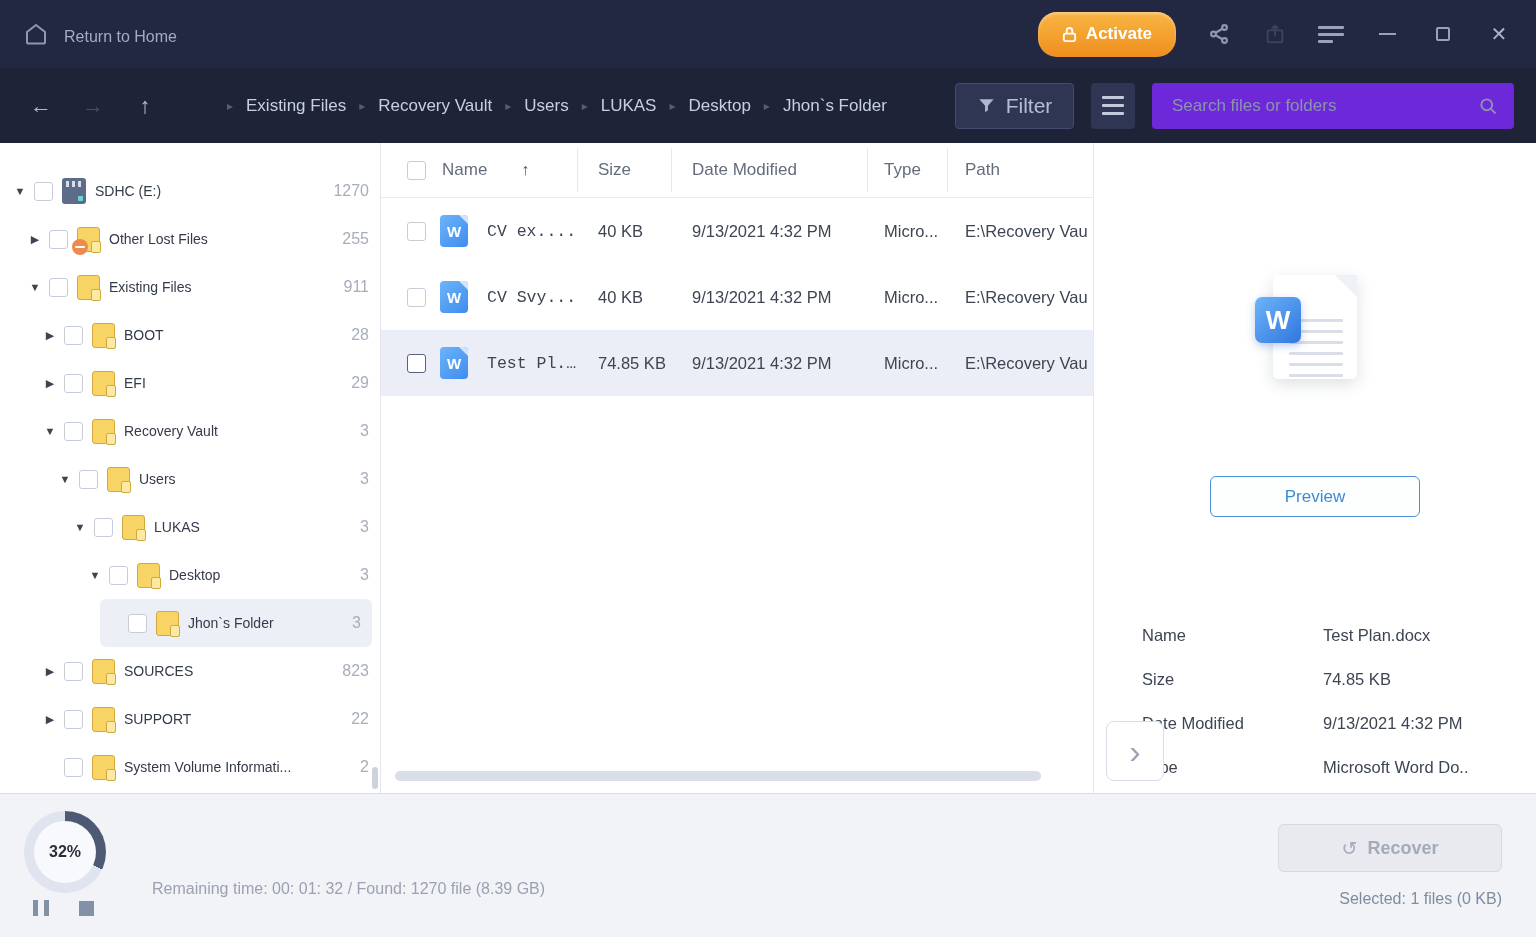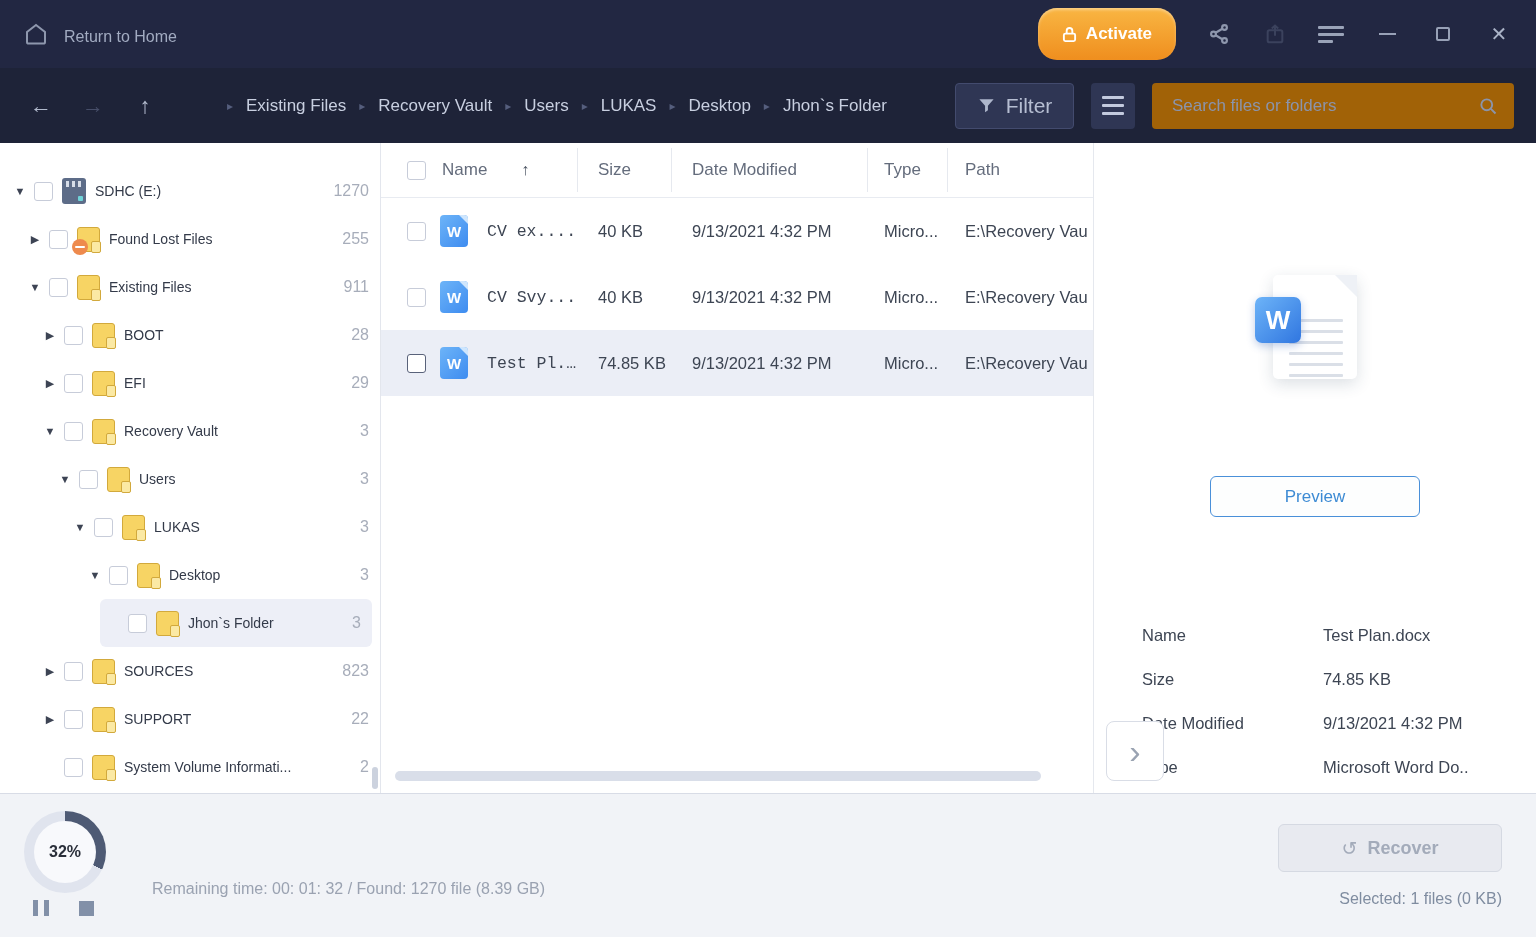--- a/index.html
+++ b/index.html
@@ -6,21 +6,21 @@
   html,body { background:#0d101c; }
   body { font-family:"Liberation Sans", sans-serif; }
   .app { position:relative; width:1536px; height:937px; overflow:hidden; background:#fff; }
 
   
   .titlebar { position:absolute; top:0; left:0; right:0; height:68px; background:#222742;
               display:flex; align-items:center; padding:0 24px; }
   .home-group { display:flex; align-items:flex-end; gap:16px; cursor:pointer; }
   .home-label { color:#a2abc1; font-size:16px; }
   .tb-right { margin-left:auto; display:flex; align-items:center; gap:30px; }
-  .activate-btn { display:flex; align-items:center; gap:9px; height:52px; padding:0 24px;
+  .activate-btn { display:flex; align-items:center; gap:9px; height:45px; padding:0 24px;
                   border-radius:19px; background:linear-gradient(180deg,#f9b643 0%,#ef8e1e 100%);
                   box-shadow:inset 0 2px 3px rgba(255,255,255,.35); cursor:pointer; }
   .activate-label { color:#fff; font-size:17px; font-weight:bold; }
   .tb-icon { width:26px; height:26px; display:flex; align-items:center; justify-content:center; cursor:pointer; }
   .win-min { width:17px; height:2px; background:#98a1b7; }
   .win-max { width:14px; height:14px; border:2px solid #98a1b7; border-radius:2px; }
   .win-close { color:#aab3c7; font-size:20px; line-height:1; }
 
   
   .navbar { position:absolute; top:68px; left:0; right:0; height:75px; background:#1e2338;
@@ -32,21 +32,21 @@
   .breadcrumb { display:flex; align-items:center; margin-left:56px; overflow:hidden; white-space:nowrap; flex:0 1 auto; }
   .bc-sep { color:#555e7d; font-size:12px; margin:0 13px; }
   .bc-item { color:#c8cfe0; font-size:17px; cursor:pointer; }
   .nav-right { margin-left:auto; display:flex; align-items:center; gap:17px; }
   .filter-btn { display:flex; align-items:center; gap:10px; width:119px; height:46px; justify-content:center;
                 background:#2f3654; border:1px solid #434b6e; border-radius:4px; cursor:pointer; }
   .filter-label { color:#b6bed2; font-size:21px; }
   .burger-btn { width:44px; height:46px; background:#2f3654; border-radius:4px; display:flex;
                 flex-direction:column; justify-content:center; align-items:center; gap:5px; cursor:pointer; }
   .burger-btn i { display:block; width:22px; height:3px; background:#c3cade; border-radius:1px; }
-  .search-box { width:362px; height:46px; background:#a16207; border-radius:4px; display:flex;
+  .search-box { width:362px; height:46px; background:#6d28d9; border-radius:4px; display:flex;
                 align-items:center; padding:0 16px 0 20px;justify-content:flex-end; }
   .search-box input { flex:1; background:transparent; border:none; outline:none; color:#c6cde0; font-size:17px;
                       font-family:"Liberation Sans",sans-serif; }
   .search-box input::placeholder { color:#8b94ab; }
 
   
   .sidebar { position:absolute; top:143px; left:0; width:381px; bottom:144px; background:#fff;
              border-right:1px solid #e3e6ed; padding-top:24px; overflow:hidden; }
   .trow { display:flex; align-items:center; height:48px; padding-right:11px; cursor:pointer; }
   .arrow { width:16px; margin-right:6px; text-align:center; font-size:11px; color:#3d4454; flex:none; }
@@ -250,21 +250,21 @@
       <span class="tlabel">SDHC (E:)</span>
       <span class="tcount">1270</span>
     </div>
 
     <div class="trow" style="padding-left:27px">
       <span class="arrow">▶</span>
       <span class="cb"></span>
       <span class="ticon folder">
           <span class="lost-badge"></span>
         </span>
-      <span class="tlabel">Found Lost Files</span>
+      <span class="tlabel">Other Lost Files</span>
       <span class="tcount">255</span>
     </div>
 
     <div class="trow" style="padding-left:27px">
       <span class="arrow">▼</span>
       <span class="cb"></span>
       <span class="ticon folder"></span>
       <span class="tlabel">Existing Files</span>
       <span class="tcount">911</span>
     </div>

